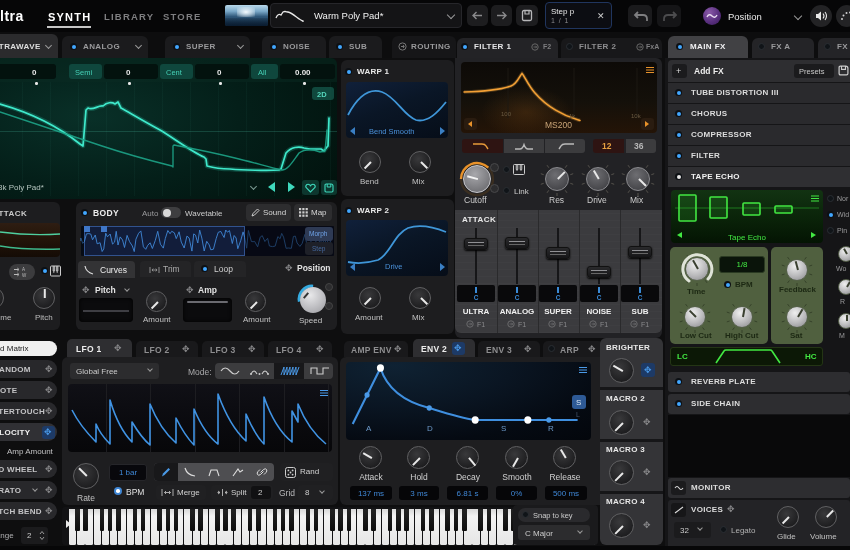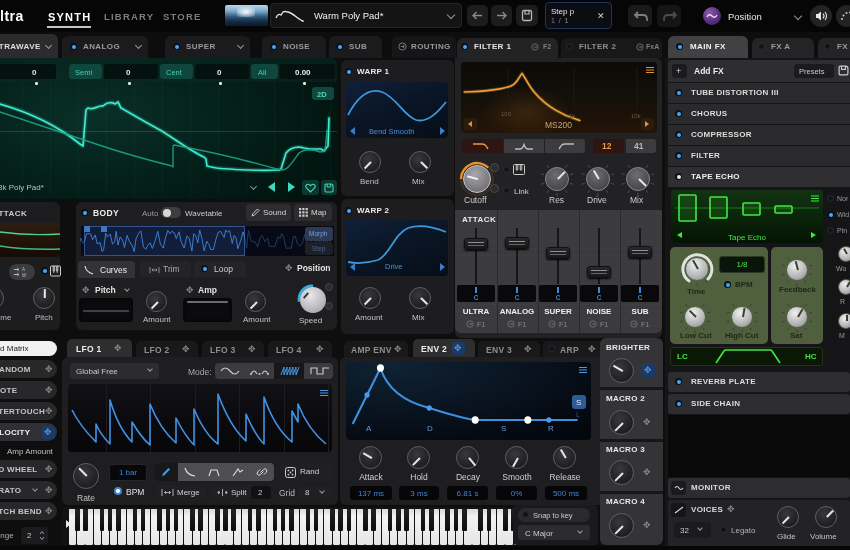--- a/index.html
+++ b/index.html
@@ -358,21 +358,21 @@
 <svg style="left:514px;top:142px;" width="20" height="8" viewBox="0 0 20 8">
       <path d="M1,7 H6 Q8.5,7 10,2.5 Q11.5,7 14,7 H19" stroke="#bbb" stroke-width="1.3" fill="none"></path>
     </svg>
 <div class="abs" style="left:545px;top:139px;width:40px;height:14px;background:#3c3c3e;border-radius:0 3px 3px 0;"></div>
 <svg style="left:555px;top:142px;" width="20" height="8" viewBox="0 0 20 8">
       <path d="M4,7 L6,4 Q7,2 10,2 L19,2" stroke="#bbb" stroke-width="1.4" fill="none"></path>
     </svg>
 <div class="abs" style="left:593px;top:139px;width:31px;height:14px;background:#2e1412;border-radius:3px 0 0 3px;"></div>
 <div class="lbl" style="left:602px;top:141px;font-size:8.5px;color:#e8a040;">12</div>
 <div class="abs" style="left:626px;top:139px;width:30px;height:14px;background:#3c3c3e;border-radius:0 3px 3px 0;"></div>
-<div class="lbl" style="left:634px;top:141px;font-size:8.5px;color:#b8b8b8;">41</div>
+<div class="lbl" style="left:634px;top:141px;font-size:8.5px;color:#b8b8b8;">36</div>
 <svg style="left:459px;top:161px;" width="36" height="36" viewBox="0 0 36 36">
       <circle cx="18" cy="18" r="16" fill="none" stroke="#3a2e20" stroke-width="2.4"></circle>
       <path d="M2,18 A16,16 0 0 1 29.3,6.7" fill="none" stroke="#e8922a" stroke-width="2.4"></path>
     </svg>
 <div class="knob" style="left:463px;top:165px;width:28px;height:28px;background:radial-gradient(circle at 42% 32%,#a8a8ac,#76767a 70%);border-color:#c8c8cc;">
       <i style="transform:rotate(105deg);height:42%;background:#f4f4f4;"></i>
     </div>
 <div class="dot" style="left:490px;top:163px;width:9px;height:9px;background:#2c2c2e;border:1px solid #48484a;"></div>
 <div class="dot" style="left:490px;top:184px;width:9px;height:9px;background:#2c2c2e;border:1px solid #48484a;"></div>
 <div class="ddot" style="left:503px;top:166px;"></div>

